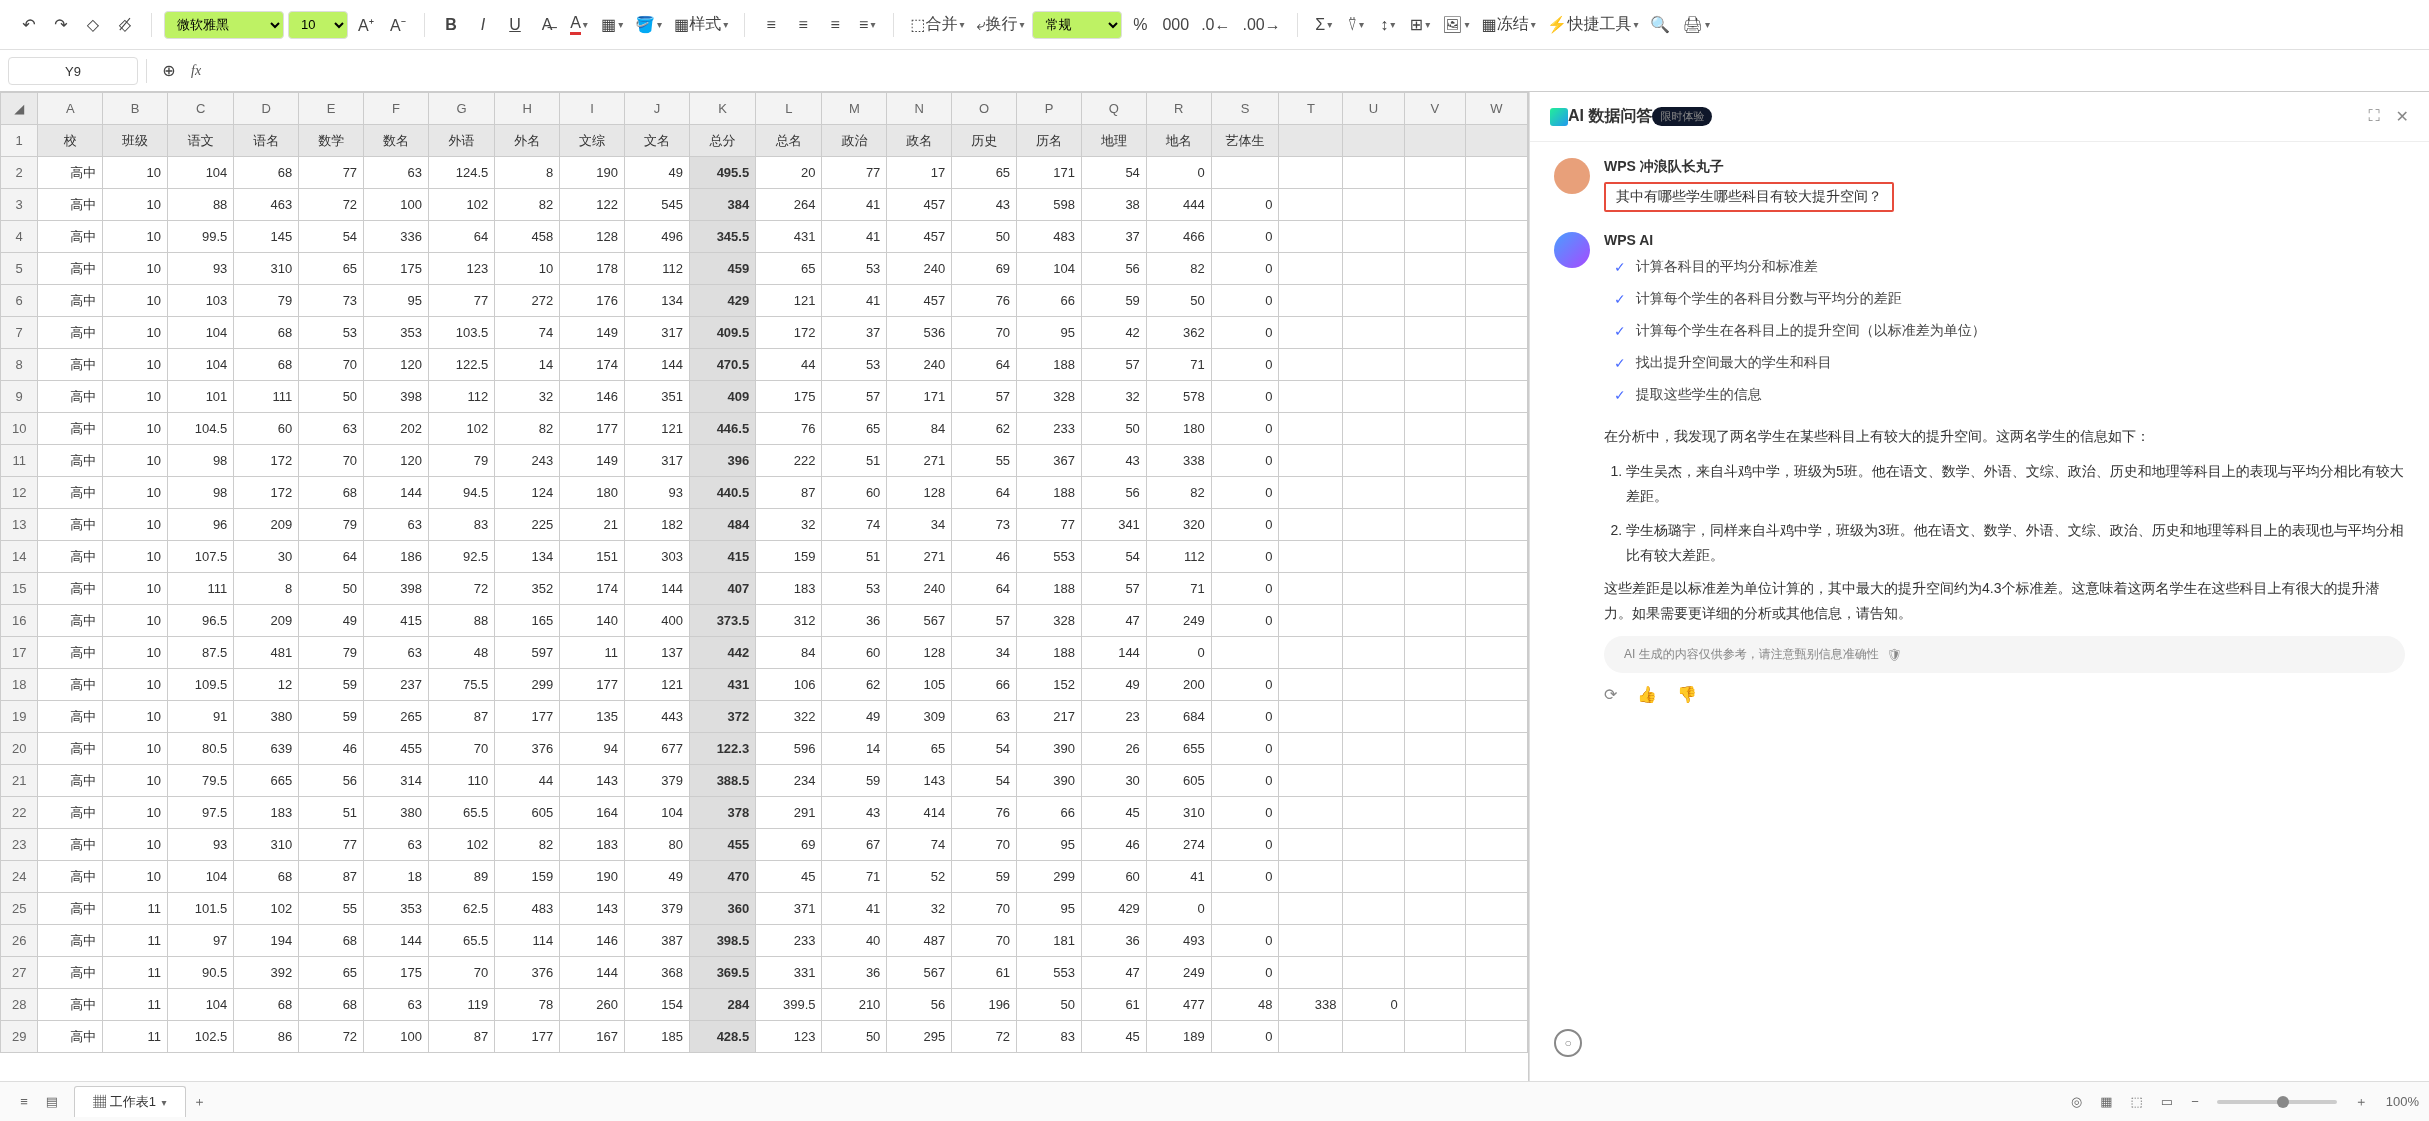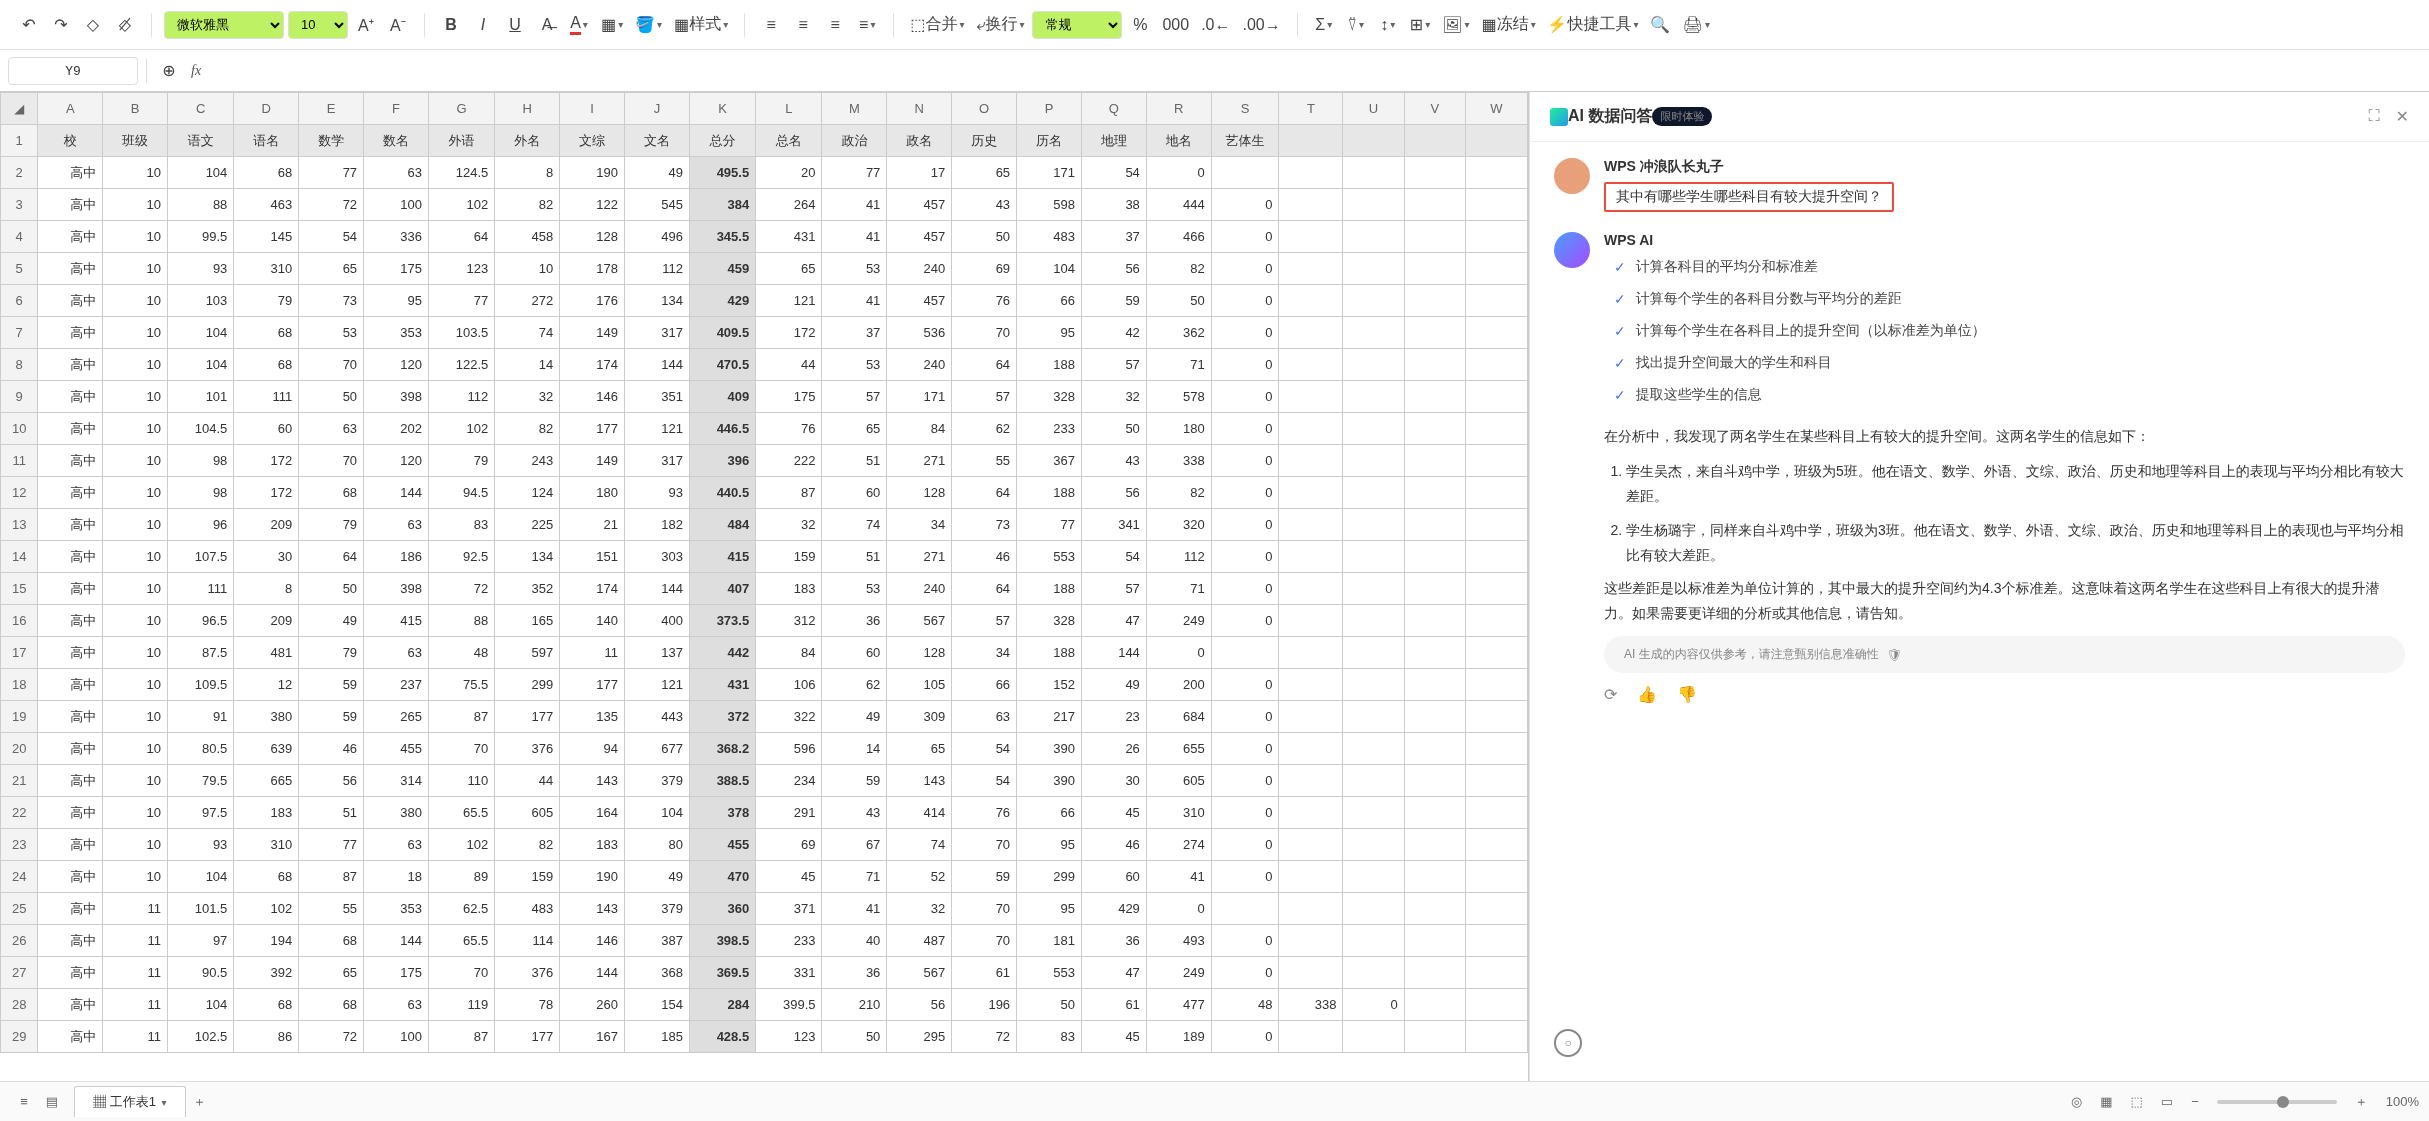--- a/index.html
+++ b/index.html
@@ -7,21 +7,21 @@
 
 
 .toolbar { height: 50px; display: flex; align-items: center; padding: 0 15px; gap: 4px; border-bottom: 1px solid #e0e0e0; background: #fff; }
 .toolbar .sep { width: 1px; height: 24px; background: #e0e0e0; margin: 0 8px; }
 .tb-btn { display: inline-flex; align-items: center; justify-content: center; min-width: 28px; height: 28px; padding: 0 4px; cursor: pointer; border-radius: 4px; font-size: 16px; color: #444; }
 .tb-select { height: 28px; padding: 0 8px; border: 1px solid #ddd; border-radius: 4px; font-size: 13px; background: #bef264; cursor: pointer; }
 .dd { font-size: 10px; color: #666; margin-left: 2px; }
 
 
 .formula-bar { height: 42px; display: flex; align-items: center; border-bottom: 1px solid #ccc; padding: 0 8px; gap: 8px; }
-.cell-ref { width: 130px; height: 28px; text-align: center; border: 1px solid #ddd; border-radius: 4px; line-height: 28px; font-size: 13px; font-family: Liberation Mono, monospace; }
+.cell-ref { width: 130px; height: 28px; text-align: center; border: 1px solid #ddd; border-radius: 4px; line-height: 28px; font-size: 13px; }
 .fx-label { font-style: italic; font-size: 14px; color: #555; font-family: Liberation Serif, serif; }
 .fx-input { flex: 1; height: 28px; border: none; outline: none; font-size: 13px; }
 .vsep { width: 1px; height: 24px; background: #ddd; }
 
 
 .workspace { display: flex; height: calc(100% - 50px - 42px - 40px); }
 .grid-pane { flex: 1; overflow: hidden; position: relative; border-right: 1px solid #ccc; }
 .grid-pane .inner { overflow: auto; width: 100%; height: 100%; }
 table.sheet { border-collapse: collapse; table-layout: fixed; font-size: 13px; }
 table.sheet th, table.sheet td { border: 1px solid #ccc; height: 32px; text-align: right; padding: 0 6px; white-space: nowrap; overflow: hidden; }
@@ -666,21 +666,21 @@
               <td class="school">高中</td>
               <td class="">10</td>
               <td class="">80.5</td>
               <td class="">639</td>
               <td class="">46</td>
               <td class="">455</td>
               <td class="">70</td>
               <td class="">376</td>
               <td class="">94</td>
               <td class="">677</td>
-              <td class="total">368.2</td>
+              <td class="total">122.3</td>
               <td class="">596</td>
               <td class="">14</td>
               <td class="">65</td>
               <td class="">54</td>
               <td class="">390</td>
               <td class="">26</td>
               <td class="">655</td>
               <td class="">0</td>
               <td class=""></td>
               <td class=""></td>

